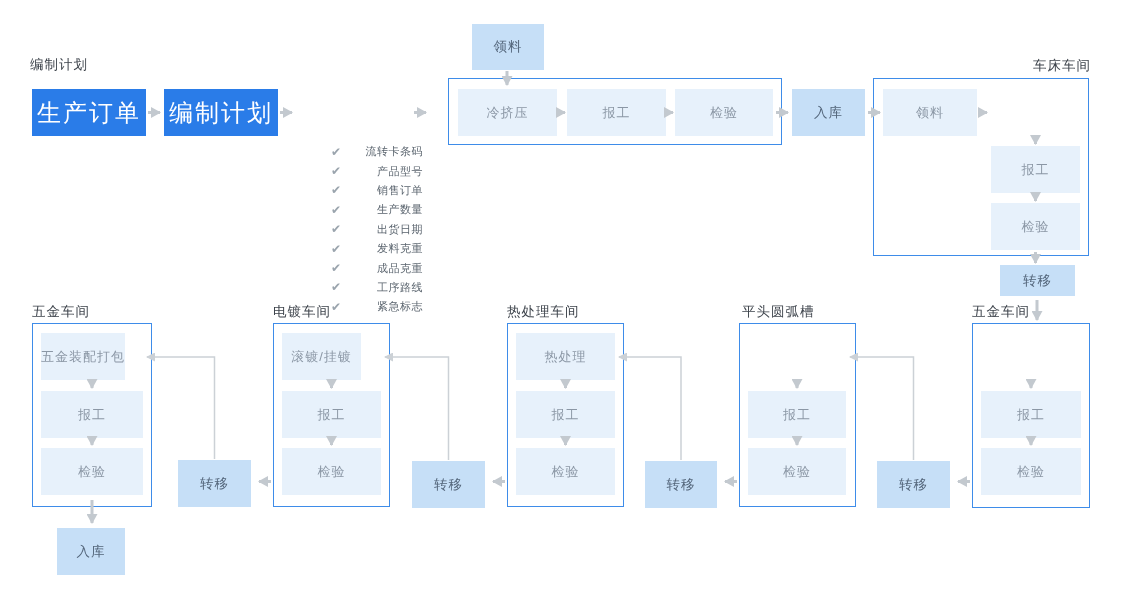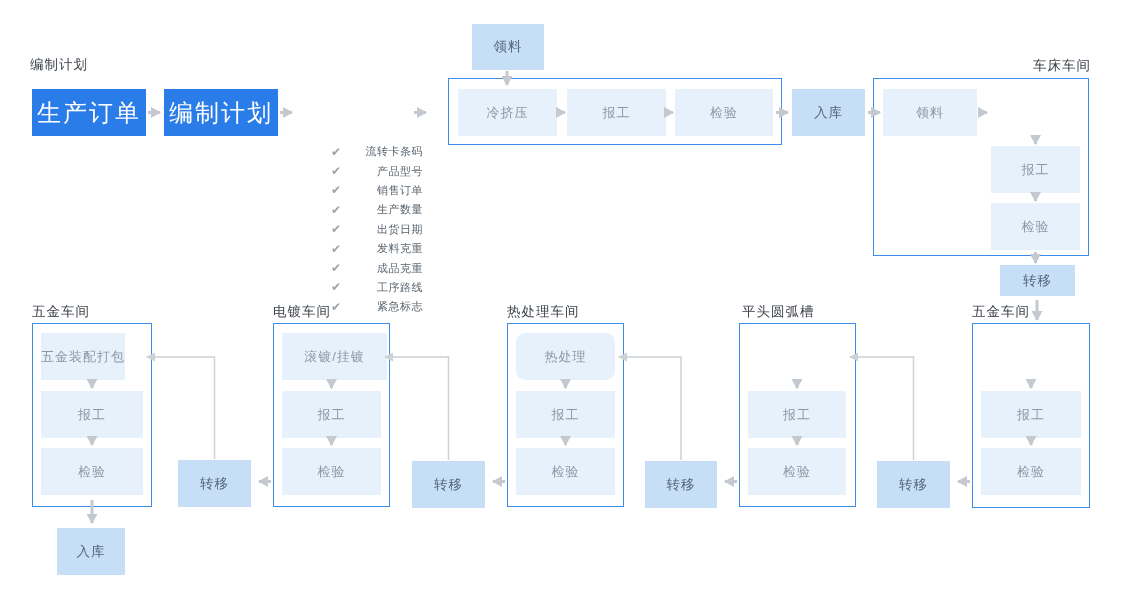--- a/index.html
+++ b/index.html
@@ -96,28 +96,28 @@
   <div class="abs node mid" style="left:877px;top:461px;width:73px;height:47px;">转移</div>
 
   <div class="abs lbl" style="left:742px;top:303px;">平头圆弧槽</div>
   <div class="abs wk" style="left:739px;top:323px;width:117px;height:184px;"></div>
   <div class="abs node light" style="left:748px;top:391px;width:98px;height:47px;">报工</div>
   <div class="abs node light" style="left:748px;top:448px;width:98px;height:47px;">检验</div>
   <div class="abs node mid" style="left:645px;top:461px;width:72px;height:47px;">转移</div>
 
   <div class="abs lbl" style="left:507px;top:303px;">热处理车间</div>
   <div class="abs wk" style="left:507px;top:323px;width:117px;height:184px;"></div>
-  <div class="abs node light" style="left:516px;top:333px;width:99px;height:47px;border-radius:9px;">热处理</div>
+  <div class="abs node light" style="left:516px;top:333px;width:99px;height:47px;">热处理</div>
   <div class="abs node light" style="left:516px;top:391px;width:99px;height:47px;">报工</div>
   <div class="abs node light" style="left:516px;top:448px;width:99px;height:47px;">检验</div>
   <div class="abs node mid" style="left:412px;top:461px;width:73px;height:47px;">转移</div>
 
   <div class="abs lbl" style="left:273px;top:303px;">电镀车间</div>
   <div class="abs wk" style="left:273px;top:323px;width:117px;height:184px;"></div>
-  <div class="abs node light" style="left:282px;top:333px;width:105px;height:47px;">滚镀/挂镀</div>
+  <div class="abs node light" style="left:282px;top:333px;width:79px;height:47px;">滚镀/挂镀</div>
   <div class="abs node light" style="left:282px;top:391px;width:99px;height:47px;">报工</div>
   <div class="abs node light" style="left:282px;top:448px;width:99px;height:47px;">检验</div>
   <div class="abs node mid" style="left:178px;top:460px;width:73px;height:47px;">转移</div>
 
   <div class="abs lbl" style="left:32px;top:303px;">五金车间</div>
   <div class="abs wk" style="left:32px;top:323px;width:120px;height:184px;"></div>
   <div class="abs node light" style="left:41px;top:333px;width:84px;height:47px;">五金装配打包</div>
   <div class="abs node light" style="left:41px;top:391px;width:102px;height:47px;">报工</div>
   <div class="abs node light" style="left:41px;top:448px;width:102px;height:47px;">检验</div>
 

